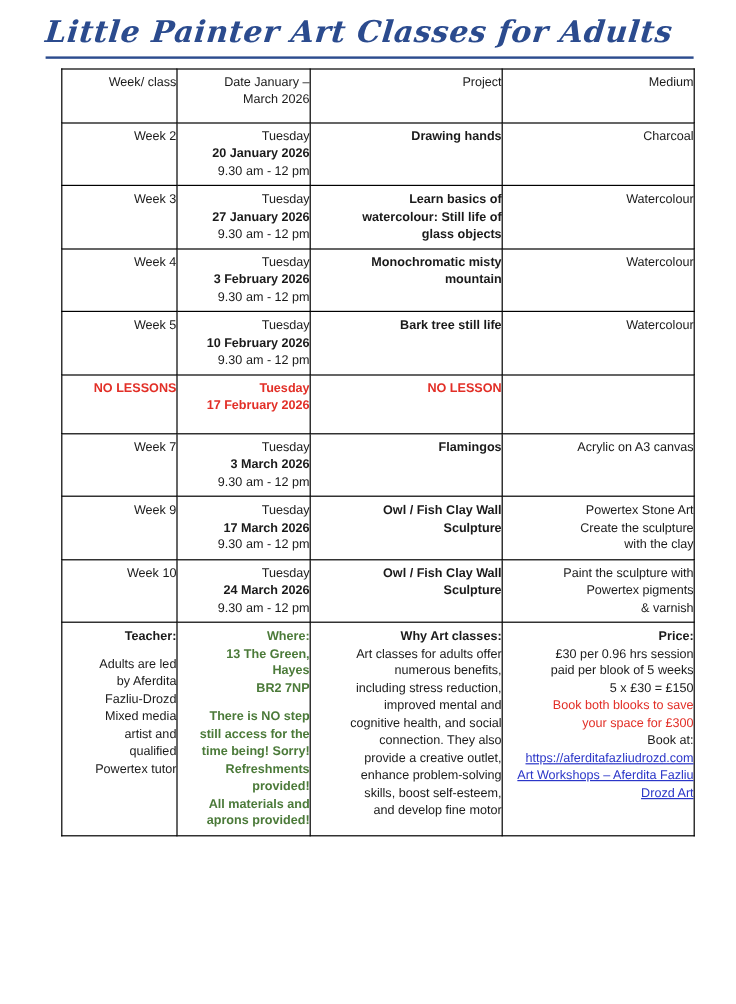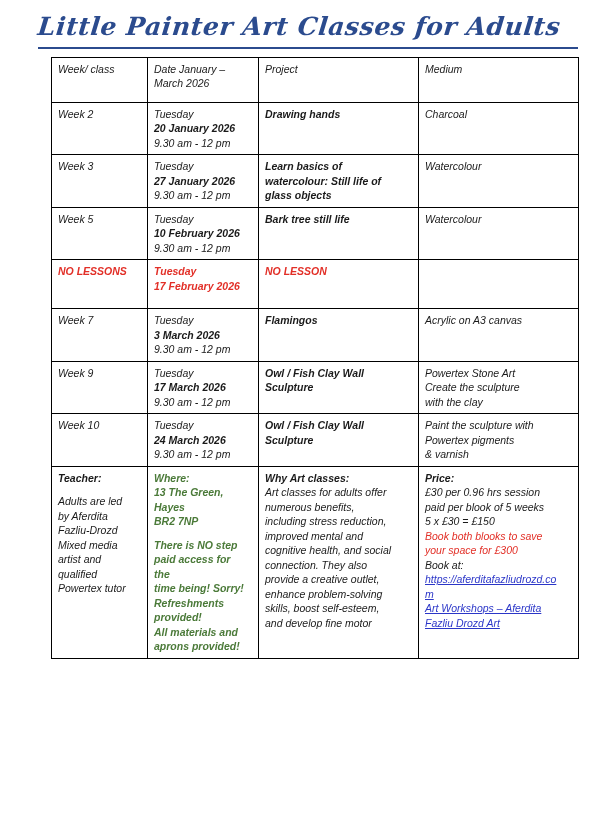--- a/index.html
+++ b/index.html
@@ -48,25 +48,24 @@
   table.schedule {
     border-collapse: collapse;
     margin: 8px 0 0 51px;
     width: 527px;
     table-layout: fixed;
     font-size: 10.5px;
   }
   table.schedule td, table.schedule th {
     border: 1.1px solid #000000;
     vertical-align: top;
-    padding: 4px 14px 4px 6px;
+    padding: 4px 0 4px 6px;
     line-height: 1.38;
-    text-align: left;
+    text-align: right;
     font-weight: 400;
-    font-style: italic;
   }
   col.c1 { width: 96px; }
   col.c2 { width: 111px; }
   col.c3 { width: 160px; }
   col.c4 { width: 160px; }
 
   thead th {
     font-weight: 700;
     font-size: 10.5px;
     height: 36px;
@@ -155,20 +154,37 @@
             <span class="nowrap-line b">Learn basics of</span>
             <span class="nowrap-line b">watercolour:  Still life of</span>
             <span class="nowrap-line b">glass objects</span>
           </td>
           <td>
             <span class="nowrap-line">Watercolour</span>
           </td>
         </tr>
         <tr class="week-row">
           <td>
+            <span class="nowrap-line">Week 4</span>
+          </td>
+          <td>
+            <span class="nowrap-line">Tuesday</span>
+            <span class="nowrap-line b">3 February 2026</span>
+            <span class="nowrap-line">9.30 am - 12 pm</span>
+          </td>
+          <td>
+            <span class="nowrap-line b">Monochromatic misty</span>
+            <span class="nowrap-line b">mountain</span>
+          </td>
+          <td>
+            <span class="nowrap-line">Watercolour</span>
+          </td>
+        </tr>
+        <tr class="week-row">
+          <td>
             <span class="nowrap-line">Week 5</span>
           </td>
           <td>
             <span class="nowrap-line">Tuesday</span>
             <span class="nowrap-line b">10 February 2026</span>
             <span class="nowrap-line">9.30 am - 12 pm</span>
           </td>
           <td>
             <span class="nowrap-line b">Bark tree still life</span>
           </td>
@@ -255,21 +271,21 @@
             <span class="nowrap-line">qualified</span>
             <span class="nowrap-line">Powertex tutor</span>
           </td>
           <td class="footer-cell">
             <span class="nowrap-line green-b">Where:</span>
             <span class="nowrap-line green-b">13 The Green,</span>
             <span class="nowrap-line green-b">Hayes</span>
             <span class="nowrap-line green-b">BR2 7NP</span>
             <span class="gap"></span>
             <span class="nowrap-line green-b">There is NO step</span>
-            <span class="nowrap-line green-b">paid access for the</span>
+            <span class="nowrap-line green-b">still access for the</span>
             <span class="nowrap-line green-b">time being! Sorry!</span>
             <span class="nowrap-line green-b">Refreshments</span>
             <span class="nowrap-line green-b">provided!</span>
             <span class="nowrap-line green-b">All materials and</span>
             <span class="nowrap-line green-b">aprons provided!</span>
           </td>
           <td class="footer-cell">
             <span class="nowrap-line b">Why Art classes:</span>
             <span class="nowrap-line">Art classes for adults offer</span>
             <span class="nowrap-line">numerous benefits,</span>

